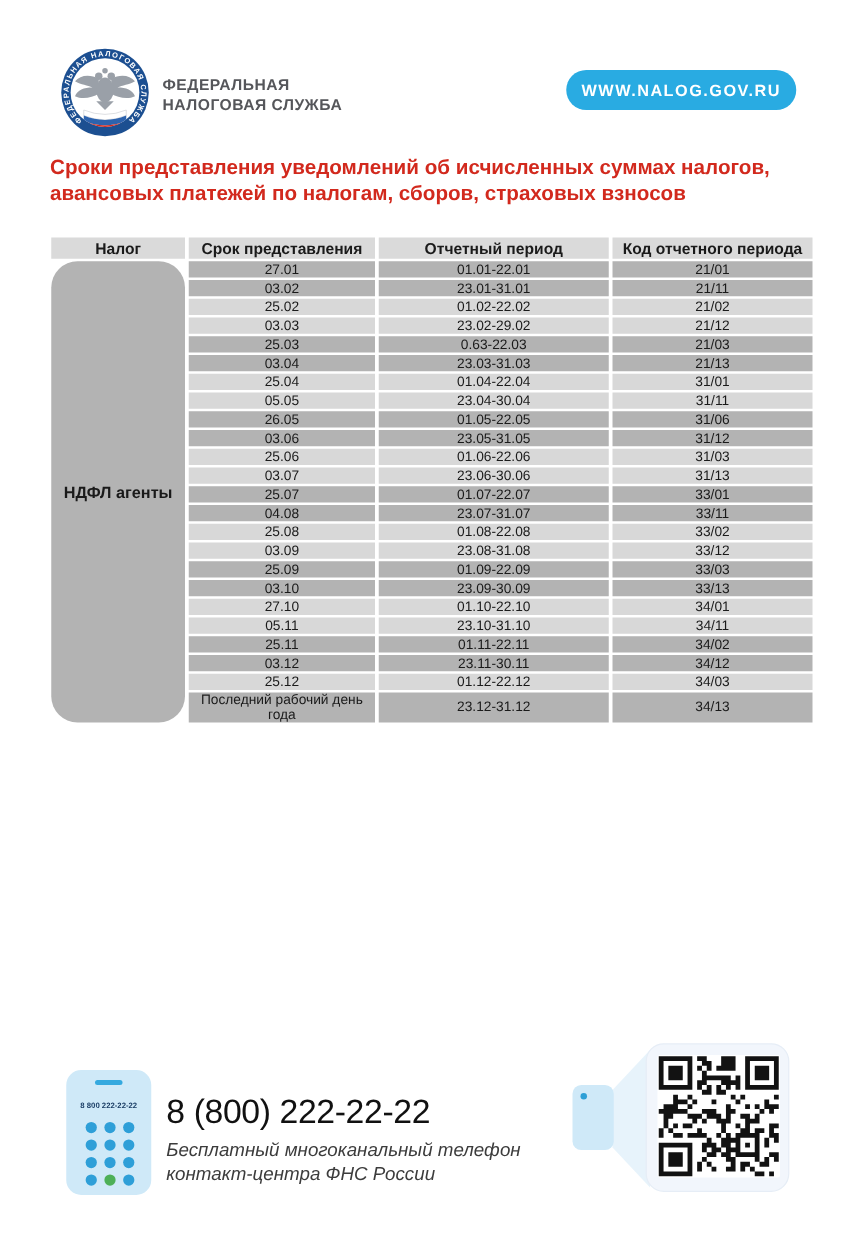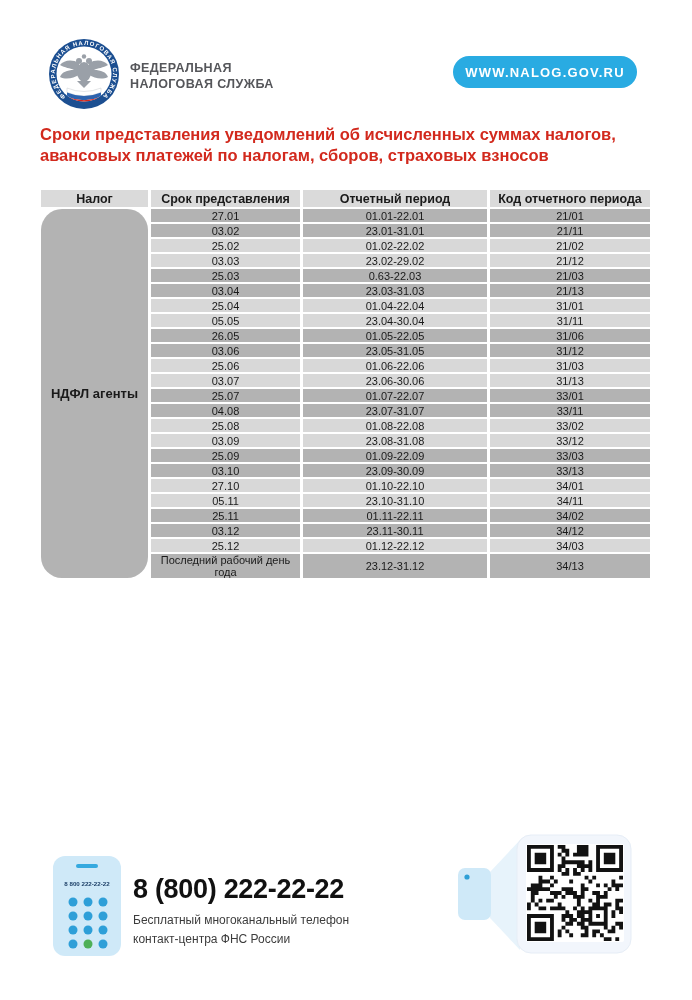--- a/index.html
+++ b/index.html
@@ -38,24 +38,24 @@
   .col-period{width:184px;}
   .col-code{width:160px;margin-left:36px;}
   .tax-table td{font-size:11px;color:#1a1a1a;text-align:center;vertical-align:middle;
                 height:13px;padding:0 4px;}
   .tax-table td.dark{background:var(--row-dark);}
   .tax-table td.light{background:var(--row-light);}
   .tax-table td.tax-cell{background:var(--row-dark);font-size:13px;font-weight:700;border-radius:21px;}
 
   
   .phone-icon{position:absolute;left:52px;top:855px;width:70px;height:102px;}
-  .phone-number{position:absolute;left:133px;top:874px;font-size:27px;font-weight:700;
+  .phone-number{position:absolute;left:133px;top:874px;font-size:27px;font-weight:400;
                 color:#111;letter-spacing:-.3px;}
-  .phone-caption{position:absolute;left:133px;top:911px;font-size:12px;line-height:19px;
-                 color:#3c3c3c;}
+  .phone-caption{position:absolute;left:133px;top:911px;font-size:15px;line-height:19px;
+                 color:#3c3c3c;font-style:italic;}
   .qr-group{position:absolute;left:450px;top:828px;width:200px;height:132px;}
 </style>
 </head>
 <body>
 
 <div class="page">
 
   <svg class="logo" viewBox="0 0 72 72">
     <circle cx="36" cy="36" r="35" fill="#1c4f91"></circle>
     <circle cx="36" cy="36" r="27.5" fill="#ffffff"></circle>

